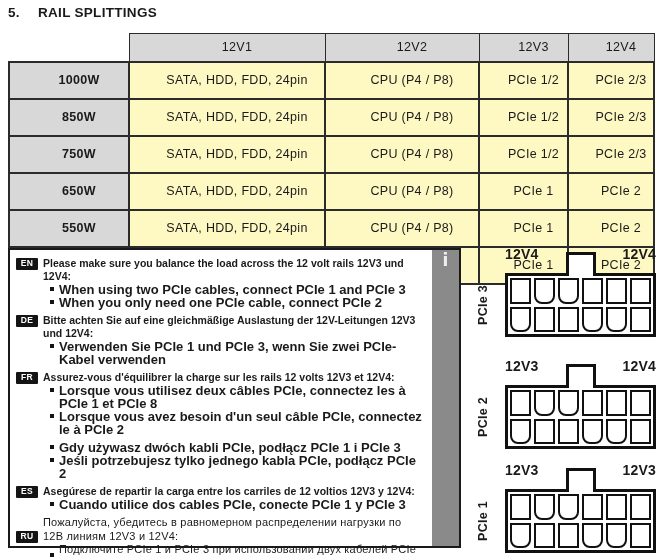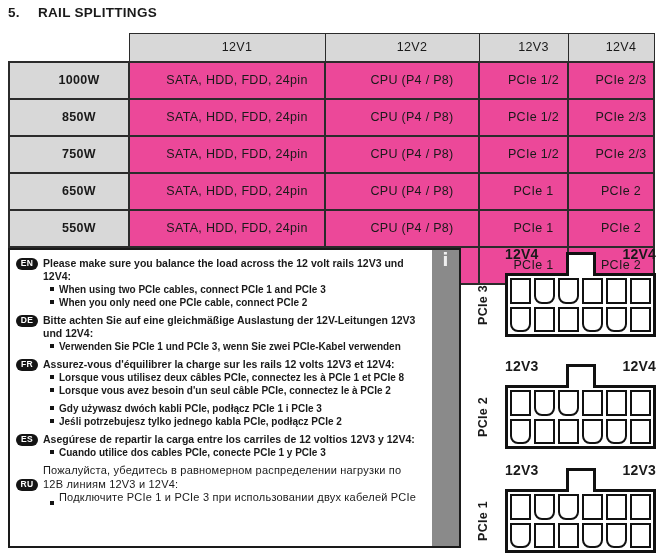--- a/index.html
+++ b/index.html
@@ -12,30 +12,30 @@
   .title-num { width: 30px; }
 
   
   .table-wrap { position: absolute; left: 8px; top: 33px; }
   table.rail-table { border-collapse: collapse; table-layout: fixed; width: 645px; }
   .rail-table td, .rail-table th { text-align: center; vertical-align: middle; padding-left: 20px; }
   .rail-table thead td.corner { border: none; background: #fff; }
   .rail-table thead th { background: #d8d8d8; border: 1px solid #2b2b2b; height: 28px; font-weight: 400; font-size: 12.5px; letter-spacing: 0.3px; }
   .rail-table tbody th, .rail-table tbody td { border: 2px solid #2b2b2b; height: 37px; font-size: 12.5px; letter-spacing: 0.3px; }
   .rail-table tbody th { background: #d8d8d8; font-weight: 700; }
-  .rail-table tbody td { background: #ec4899; font-weight: 400; }
+  .rail-table tbody td { background: #fef9c3; font-weight: 400; }
 
   
   .notes-box { position: absolute; left: 8px; top: 248px; width: 453px; height: 300px; border: 2px solid #1a1a1a; background: #fff; padding: 7px 36px 5px 6px; }
   .info-bar { position: absolute; top: 0; right: 0; bottom: 0; width: 27px; background: #8a8a8a; }
   .info-i { margin-top: 1px; text-align: center; color: #efefef; font-size: 17px; font-weight: 700; font-family: "DejaVu Sans", sans-serif; line-height: 19px; }
   .note-section { margin-bottom: 5px; }
   .note-head { display: flex; gap: 5px; align-items: flex-start; font-size: 10.5px; line-height: 13px; font-weight: 600; }
-  .lang-badge { flex: 0 0 auto; width: 22px; height: 12px; margin-top: 0.5px; border-radius: 6px; background: #141414; color: #fff; font-size: 8.5px; font-weight: 700; letter-spacing: 0.3px; display: flex; align-items: center; justify-content: center; }
-  .note-bullet { display: flex; gap: 5px; align-items: flex-start; margin-left: 34px; font-size: 10px; line-height: 13px; font-weight: 600; }
+  .lang-badge { flex: 0 0 auto; width: 22px; height: 12px; margin-top: 0.5px; border-radius: 1px; background: #141414; color: #fff; font-size: 8.5px; font-weight: 700; letter-spacing: 0.3px; display: flex; align-items: center; justify-content: center; }
+  .note-bullet { display: flex; gap: 5px; align-items: flex-start; margin-left: 34px; font-size: 13px; line-height: 13px; font-weight: 600; }
   .bullet-sq { flex: 0 0 auto; width: 4px; height: 4px; background: #141414; margin-top: 4px; }
   .note-section.ru .note-head, .note-section.ru .note-bullet { font-weight: 400; font-size: 11px; line-height: 13.5px; letter-spacing: 0.2px; align-items: flex-end; }
 
   
   .connector { position: absolute; left: 474px; width: 182px; height: 104px; }
   .rail-label { position: absolute; top: 0; font-size: 14px; font-weight: 700; letter-spacing: 0.2px; }
   .rail-label.left { left: 31px; }
   .rail-label.right { right: 0; }
   .vlabel { position: absolute; left: 1px; top: 27px; height: 64px; width: 16px; display: flex; align-items: center; justify-content: center; writing-mode: vertical-rl; transform: rotate(180deg); font-size: 12.5px; font-weight: 700; letter-spacing: 0.3px; }
   .conn-body { position: absolute; left: 31px; top: 27px; width: 151px; height: 64px; border: 3px solid #111; background: #fff; }

